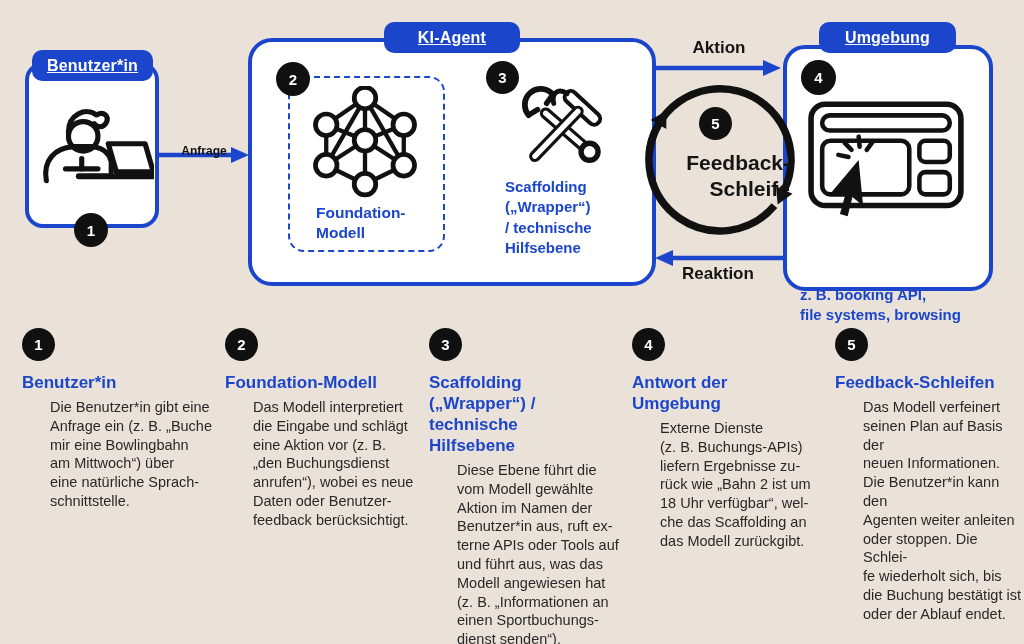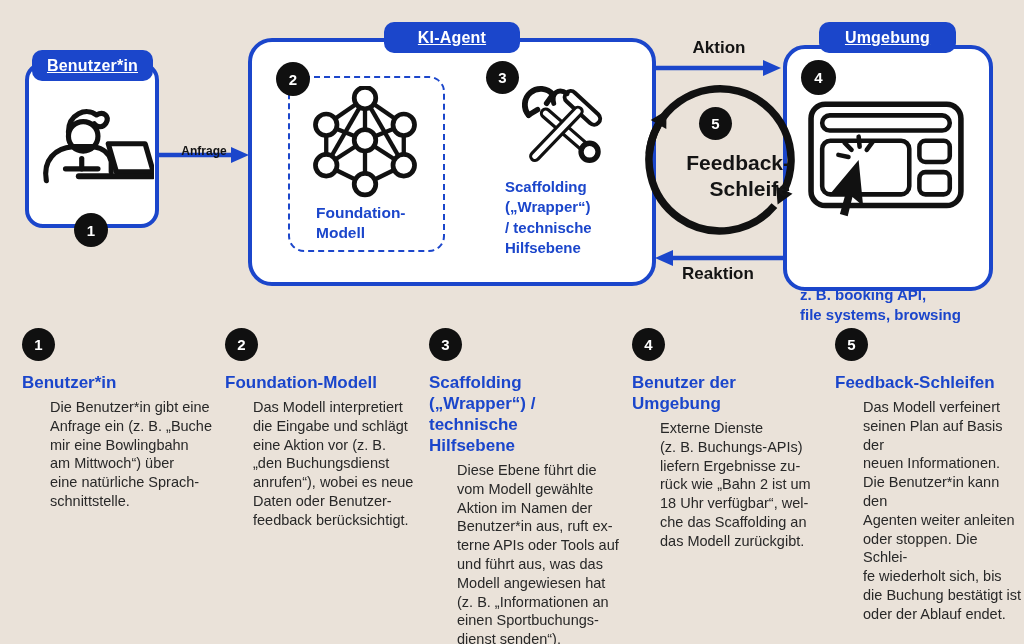--- a/index.html
+++ b/index.html
@@ -250,21 +250,21 @@
 Modell angewiesen hat
 (z. B. „Informationen an
 einen Sportbuchungs-
 dienst senden“).</div>
   </div>
 
   <div class="legend-col" style="left:632px;">
     <div class="legend-badge">
       <span>4</span>
     </div>
-    <div class="legend-title pre">Benutzer der
+    <div class="legend-title pre">Antwort der
 Umgebung</div>
     <div class="legend-body pre">Externe Dienste
 (z. B. Buchungs-APIs)
 liefern Ergebnisse zu-
 rück wie „Bahn 2 ist um
 18 Uhr verfügbar“, wel-
 che das Scaffolding an
 das Modell zurückgibt.</div>
   </div>
 

